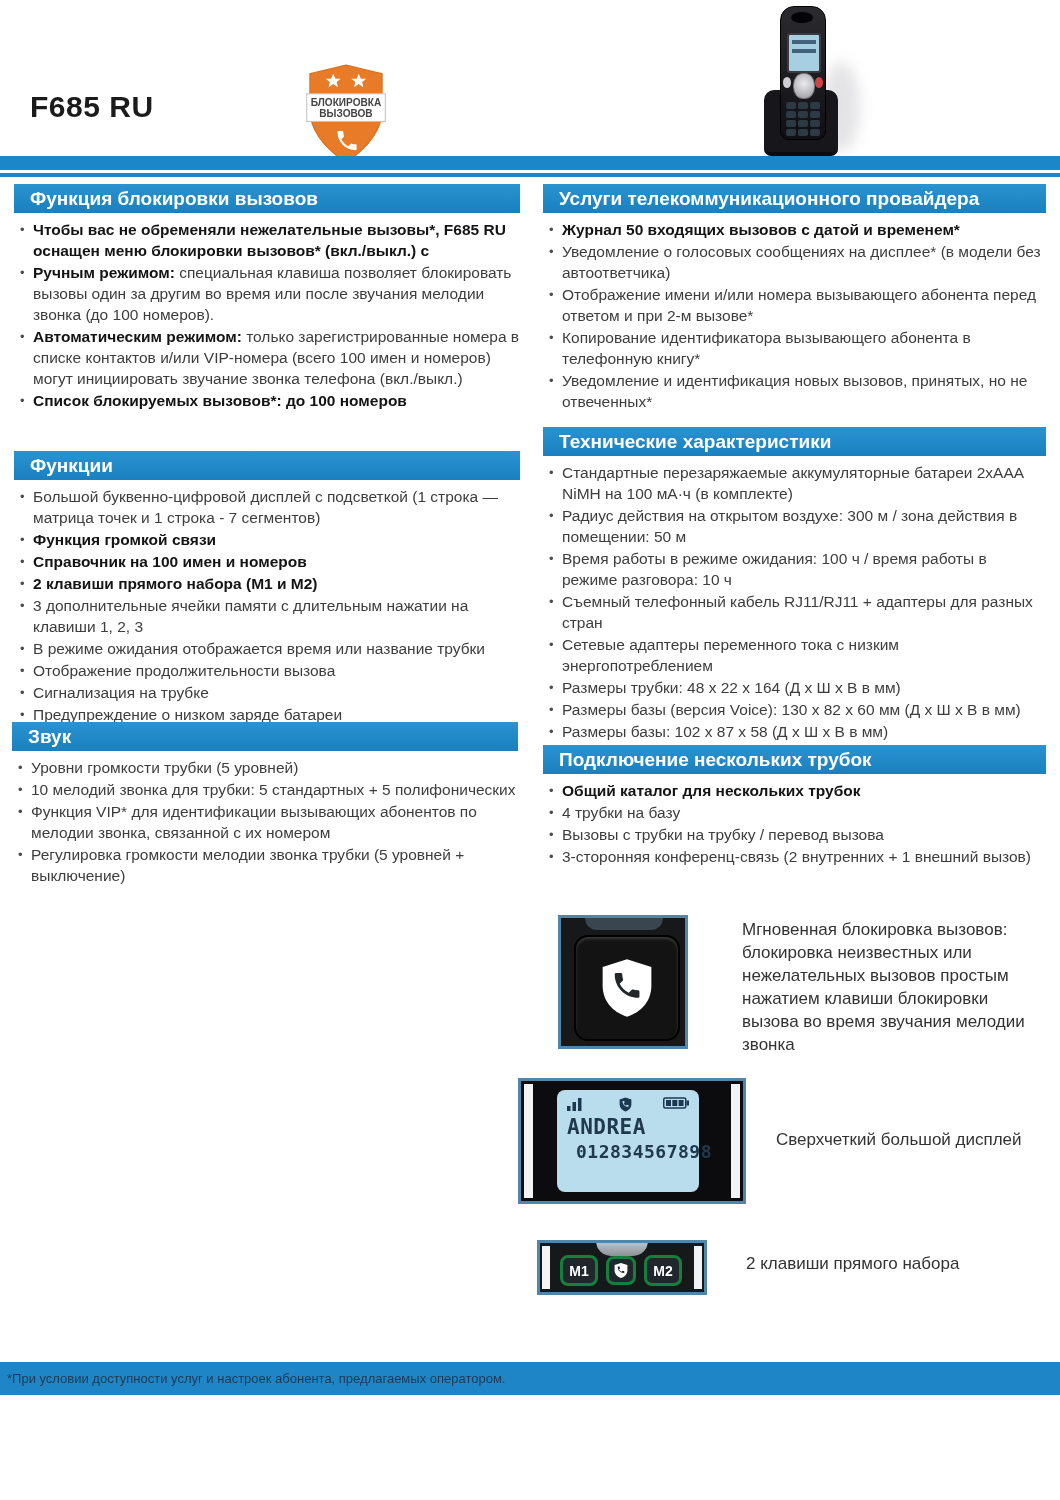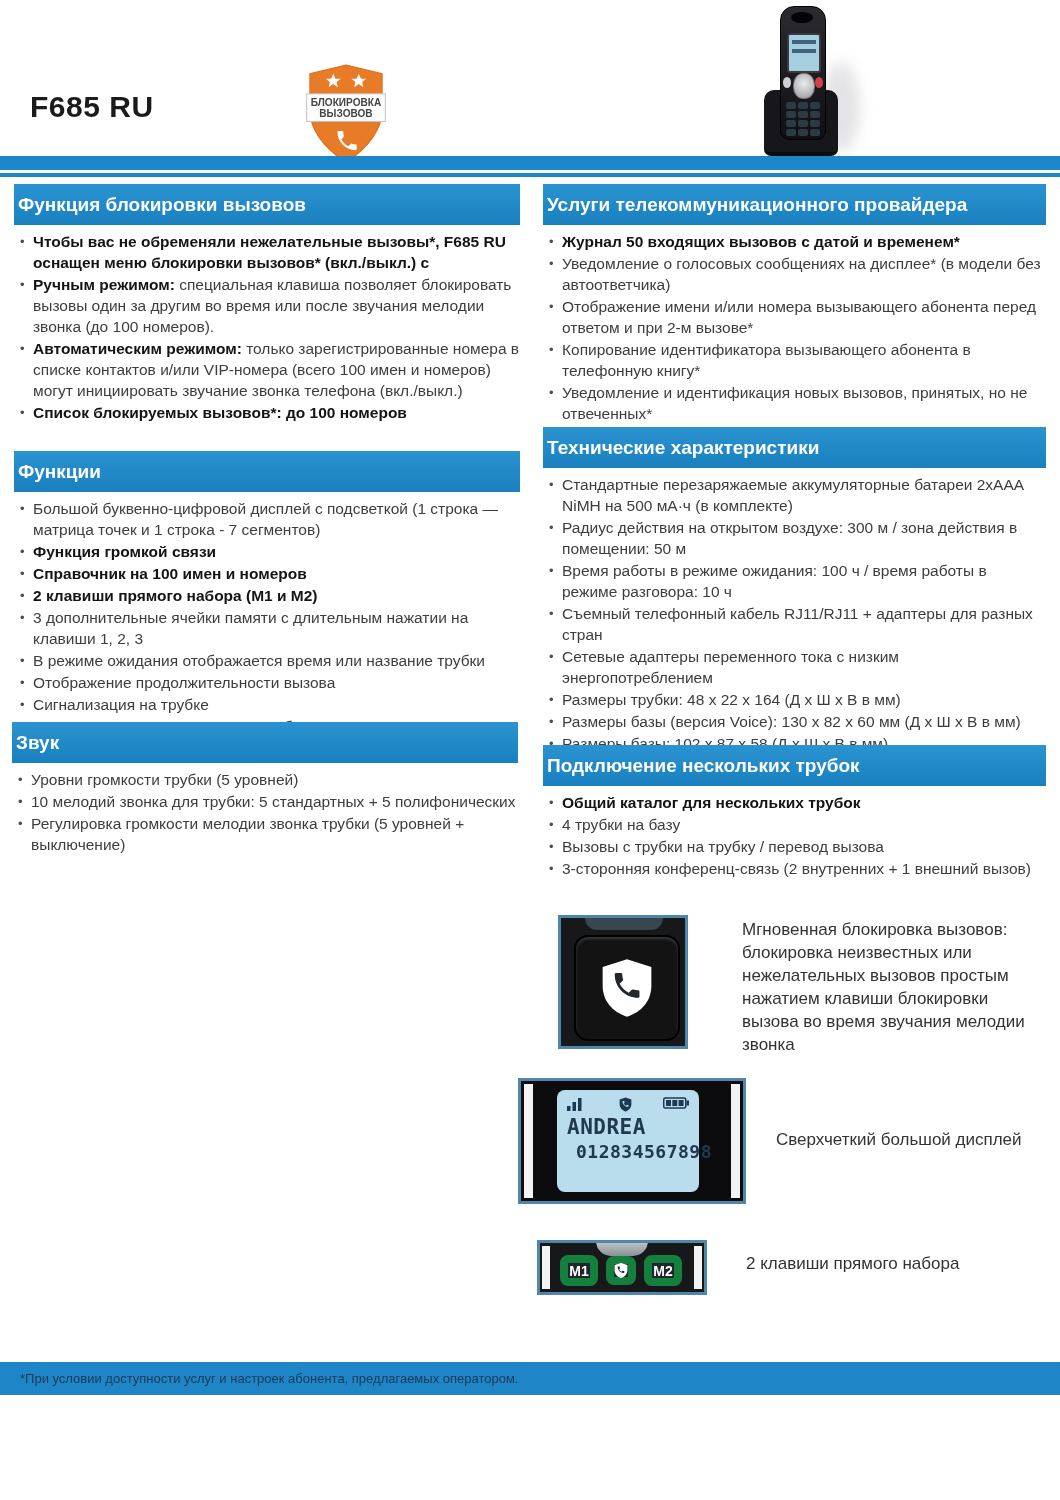--- a/index.html
+++ b/index.html
@@ -31,21 +31,21 @@
   .keypad i{height:7px;background:#2c3a44;border-radius:2px;}
 
   .top-bar{position:absolute;left:0;top:156px;width:1060px;}
   .top-bar .b1{height:14px;background:#1c87c8;}
   .top-bar .b2{height:3px;background:#fff;}
   .top-bar .b3{height:4px;background:#1c87c8;}
 
   
   .sec{position:absolute;box-sizing:border-box;}
   .sec-h{background:linear-gradient(180deg,#2a93d0 0%,#1a80bf 100%);color:#fff;font-weight:bold;
-         font-size:19px;height:41px;display:flex;align-items:center;padding-left:4px;
+         font-size:19px;height:29px;display:flex;align-items:center;padding-left:16px;
          box-sizing:border-box;}
   ul.bullets{margin:6px 0 0 4px;padding:0;list-style:none;font-size:15.5px;color:#3d3d3d;}
   ul.bullets li{position:relative;padding-left:15px;line-height:21px;margin-bottom:1px;}
   ul.bullets li::before{content:"\2022";position:absolute;left:2px;top:0;color:#4d4d4d;font-size:13px;}
   ul.bullets .b{font-weight:bold;color:#141414;}
 
   
   .feat-frame{position:absolute;box-sizing:border-box;border:3px solid #4e86ac;background:#17181a;overflow:hidden;}
   .caption{position:absolute;font-size:17px;line-height:23px;color:#333;width:305px;}
 
@@ -58,29 +58,29 @@
   .wstrip{position:absolute;top:3px;bottom:3px;width:9px;background:#f3f3f3;}
   .lcd{position:absolute;left:36px;top:9px;width:142px;height:102px;background:#badded;border-radius:8px;}
   .lcd-icons{display:flex;justify-content:space-between;align-items:flex-start;padding:7px 10px 0;}
   .lcd-name{font-family:"DejaVu Sans Mono",monospace;font-weight:bold;color:#20394f;
             font-size:21px;letter-spacing:.5px;margin:3px 0 0 10px;}
   .lcd-num{font-family:"DejaVu Sans Mono",monospace;font-weight:bold;color:#20394f;
            font-size:18px;letter-spacing:.5px;margin:2px 0 0 19px;}
 
   .nav-arc{position:absolute;top:-2px;left:56px;width:52px;height:15px;
            background:linear-gradient(180deg,#c2c7cb,#8b9297);border-radius:0 0 26px 26px;}
-  .mkey{position:absolute;top:12px;width:38px;height:31px;background:#20262b;border:8px solid #15803d;
+  .mkey{position:absolute;top:12px;width:38px;height:31px;background:#20262b;border:3px solid #15803d;
         border-radius:8px;color:#fff;font-weight:bold;font-size:14px;display:flex;
         align-items:center;justify-content:center;box-sizing:border-box;}
   .mkey.mid{width:30px;height:29px;top:13px;}
 
   
   .footnote-bar{position:absolute;left:0;top:1362px;width:1060px;height:33px;background:#1e86c6;
                 display:flex;align-items:center;}
-  .footnote-bar span{font-size:13px;color:#1c3a55;padding-left:20px;}
+  .footnote-bar span{font-size:13px;color:#1c3a55;padding-left:7px;}
 </style>
 </head>
 <body>
 
 <div id="page">
 
   <h1 class="page-title">F685 RU</h1>
 
   <div class="badge">
     <svg viewBox="0 0 76 96" width="92" height="102">
@@ -160,20 +160,21 @@
       </ul>
   </section>
 
   <section class="sec" style="left:12px;top:722px;width:506px;">
     <div class="sec-h">
       <span>Звук</span>
     </div>
     <ul class="bullets">
         <li><span>Уровни громкости трубки (5 уровней)</span></li>
         <li><span>10 мелодий звонка для трубки: 5 стандартных + 5 полифонических</span></li>
+        <li><span>Функция VIP* для идентификации вызывающих абонентов по мелодии звонка, связанной с их номером</span></li>
         <li><span>Регулировка громкости мелодии звонка трубки (5 уровней + выключение)</span></li>
       </ul>
   </section>
 
   <section class="sec" style="left:543px;top:184px;width:503px;">
     <div class="sec-h">
       <span>Услуги телекоммуникационного провайдера</span>
     </div>
     <ul class="bullets">
         <li><span class="b">Журнал 50 входящих вызовов с датой и временем*</span></li>
@@ -182,21 +183,21 @@
         <li><span>Копирование идентификатора вызывающего абонента в телефонную книгу*</span></li>
         <li><span>Уведомление и идентификация новых вызовов, принятых, но не отвеченных*</span></li>
       </ul>
   </section>
 
   <section class="sec" style="left:543px;top:427px;width:503px;">
     <div class="sec-h">
       <span>Технические характеристики</span>
     </div>
     <ul class="bullets">
-        <li><span>Стандартные перезаряжаемые аккумуляторные батареи 2xAAA NiMH на 500 мА·ч (в комплекте)</span></li>
+        <li><span>Стандартные перезаряжаемые аккумуляторные батареи 2xAAA NiMH на 100 мА·ч (в комплекте)</span></li>
         <li><span>Радиус действия на открытом воздухе: 300 м / зона действия в помещении: 50 м</span></li>
         <li><span>Время работы в режиме ожидания: 100 ч / время работы в режиме разговора: 10 ч</span></li>
         <li><span>Съемный телефонный кабель RJ11/RJ11 + адаптеры для разных стран</span></li>
         <li><span>Сетевые адаптеры переменного тока с низким энергопотреблением</span></li>
         <li><span>Размеры трубки: 48 x 22 x 164 (Д x Ш x В в мм)</span></li>
         <li><span>Размеры базы (версия Voice): 130 x 82 x 60 мм (Д x Ш x В в мм)</span></li>
         <li><span>Размеры базы: 102 x 87 x 58 (Д x Ш x В в мм)</span></li>
       </ul>
   </section>
 

